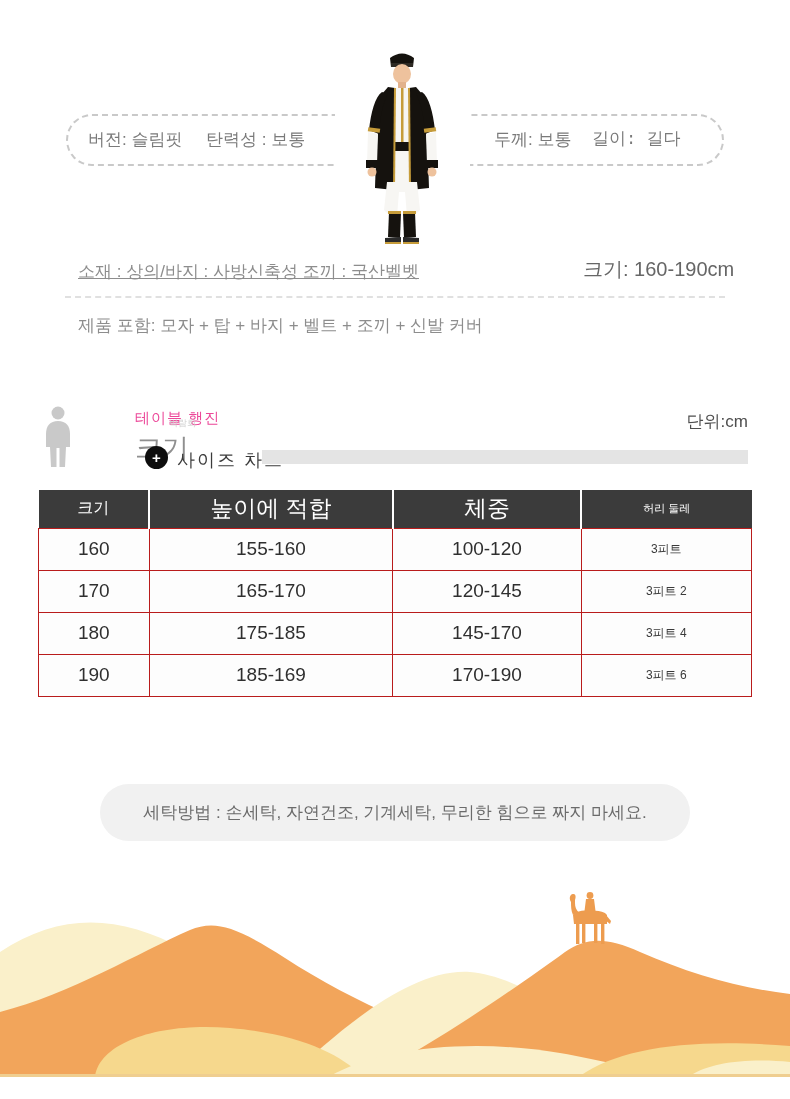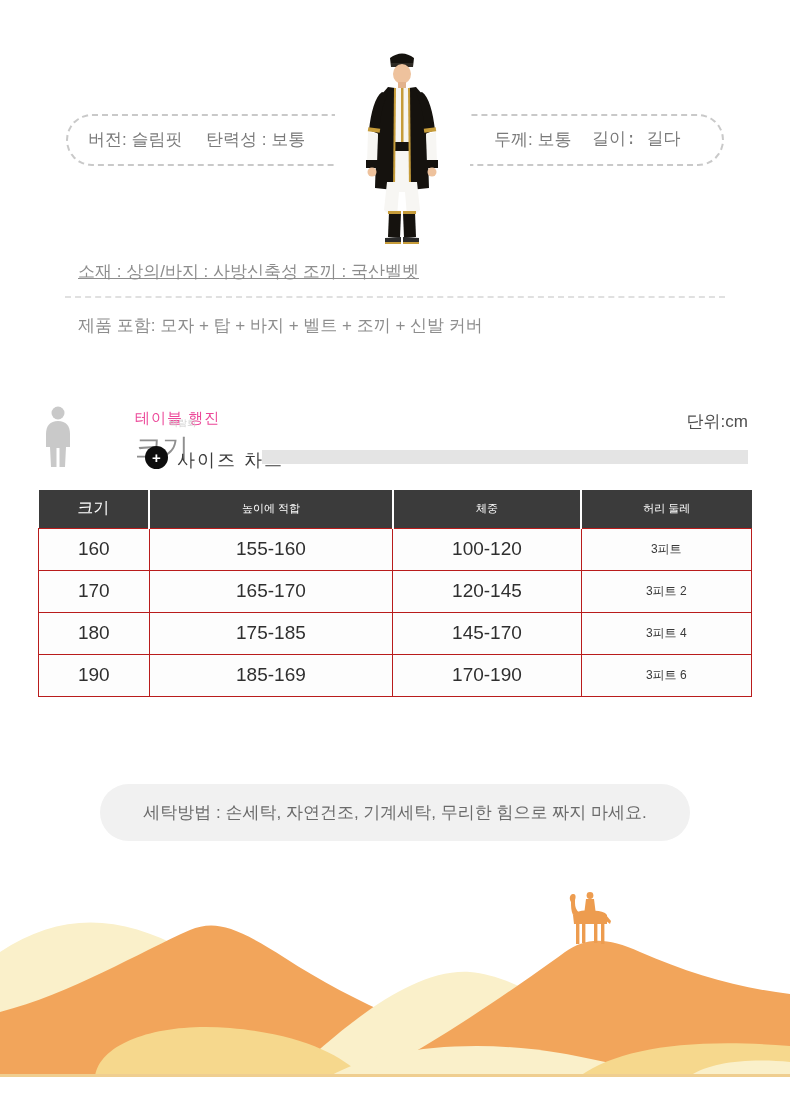--- a/index.html
+++ b/index.html
@@ -30,21 +30,21 @@
   .sec-title   { position:absolute; left:135px; top:430px; font-size:27px; color:#8f8f8f; }
   .sec-mark    { position:absolute; left:169px; top:417px; font-size:9px; color:#cfcfcf; }
   .plus-circle { position:absolute; left:145px; top:446px; width:23px; height:23px; border-radius:50%;
     background:#0d0d0d; color:#fff; font-size:15px; line-height:23px; text-align:center; font-weight:bold; }
   .chart-label { position:absolute; left:177px; top:448px; font-size:18px; color:#3b3b3b; letter-spacing:2px; }
   .label-bar   { position:absolute; left:262px; top:450px; width:486px; height:14px; background:#e4e4e4; }
   .unit-label  { position:absolute; right:42px; top:410px; font-size:17px; color:#4f4f4f; }
 
   
   .size-table { position:absolute; left:38px; top:490px; width:714px; border-collapse:collapse; }
-  .size-table th { background:#3b3b3b; color:#fff; font-weight:normal; height:38px; font-size:11px; border-left:2px solid #fff; }
+  .size-table th { background:#3b3b3b; color:#fff; font-weight:normal; height:38px; font-size:23px; border-left:2px solid #fff; }
   .size-table th:first-child { border-left:none; font-size:16px; }
   .size-table th.col3 { font-size:11px; }
   .size-table td { height:42px; text-align:center; font-size:19px; color:#2f2f2f; background:#fdfdfd;
     border:1px solid #b91c1c; }
   .size-table td.col3 { font-size:12px; color:#3a3a3a; }
   .col0 { width:15.5%; } .col1 { width:34.2%; } .col2 { width:26.4%; } .col3 { width:23.9%;margin-left:16px; }
 
   
   .care-pill { position:absolute; left:100px; top:784px; width:590px; height:57px; background:#f1f1f1;
     border-radius:29px; display:flex; align-items:center; justify-content:center; }
@@ -94,20 +94,21 @@
       <rect x="53" y="169" width="13" height="3" fill="#c69c3a"></rect>
       <rect x="68" y="169" width="13" height="3" fill="#c69c3a"></rect>
       <path d="M50,196 L66,195 L66,201 Q58,203 50,201 Z" fill="#2a2a2a"></path>
       <path d="M84,196 L68,195 L68,201 Q76,203 84,201 Z" fill="#2a2a2a"></path>
       <rect x="50" y="200" width="16" height="2" fill="#c69c3a"></rect>
       <rect x="68" y="200" width="16" height="2" fill="#c69c3a"></rect>
     </svg>
   </div>
 
   <div class="materials-line">소재 : 상의/바지 : 사방신축성 조끼 : 국산벨벳</div>
+  <div class="size-range">크기: 160-190cm</div>
   <div class="dashed-divider"></div>
   <div class="includes-line">제품 포함: 모자 + 탑 + 바지 + 벨트 + 조끼 + 신발 커버</div>
 
   <div class="person-icon">
     <svg viewBox="0 0 36 62" width="36" height="62">
       <circle cx="18" cy="7" r="6.5" fill="#c9c9c9"></circle>
       <path d="M18,15 C10,15 6,20 6,28 L6,41 L10,41 L11,61 L16.5,61 L16.5,42 L19.5,42 L19.5,61 L25,61 L26,41 L30,41 L30,28 C30,20 26,15 18,15 Z" fill="#c9c9c9"></path>
     </svg>
   </div>
   <div class="sec-eyebrow">테이블 행진</div>

